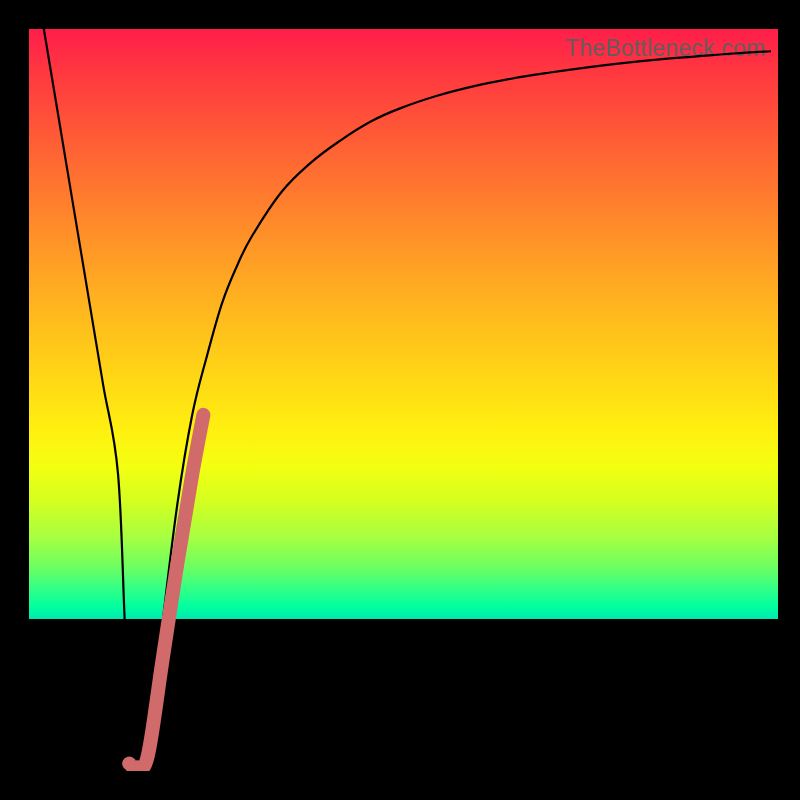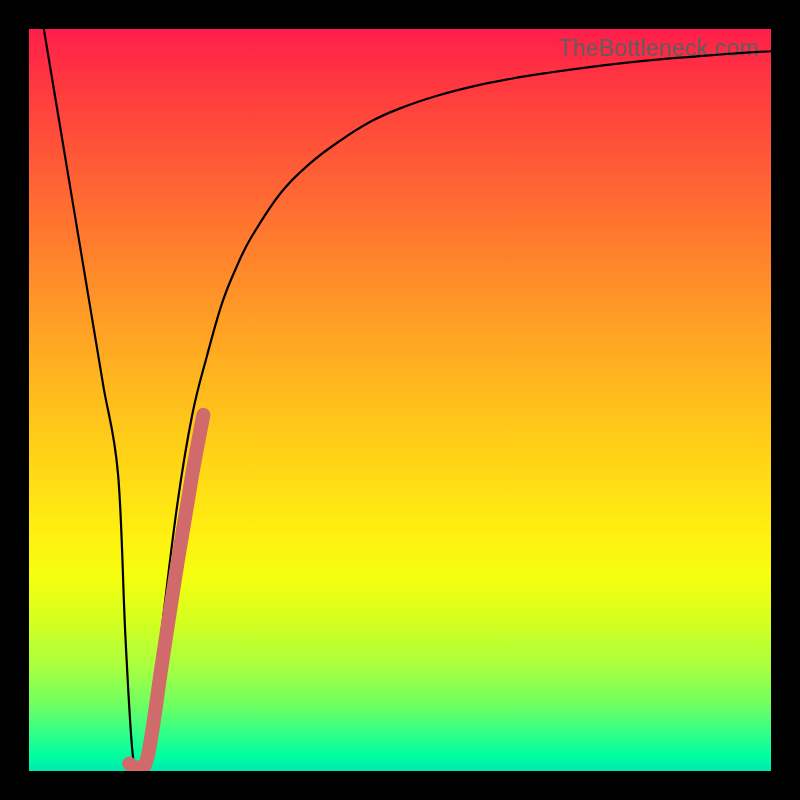--- a/index.html
+++ b/index.html
@@ -15,38 +15,39 @@
     position: relative;
     width: 800px;
     height: 800px;
     background: #000;
   }
   .plot-area {
     position: absolute;
     left: 29px;
     top: 29px;
     width: 742px;
-    height: 742px;
+    height: 590px;
     background: linear-gradient(to bottom,
       #ff1e4a 0%,
       #ff3a3f 8%,
       #ff5a36 18%,
       #ff7a2e 28%,
       #ff9a26 38%,
       #ffb81e 48%,
       #ffd416 58%,
       #fff010 68%,
       #f4ff10 74%,
       #d4ff20 80%,
       #a8ff40 86%,
       #70ff60 91%,
       #30ff88 95%,
       #00ffa0 98%,
       #00e8b0 100%
     );
+    padding-left: 7px;
   }
   .watermark {
     position: absolute;
     top: 6px;
     right: 12px;
     color: #5e5e5e;
     font-size: 23px;
     font-weight: 500;
     letter-spacing: 0.2px;
     user-select: none;

